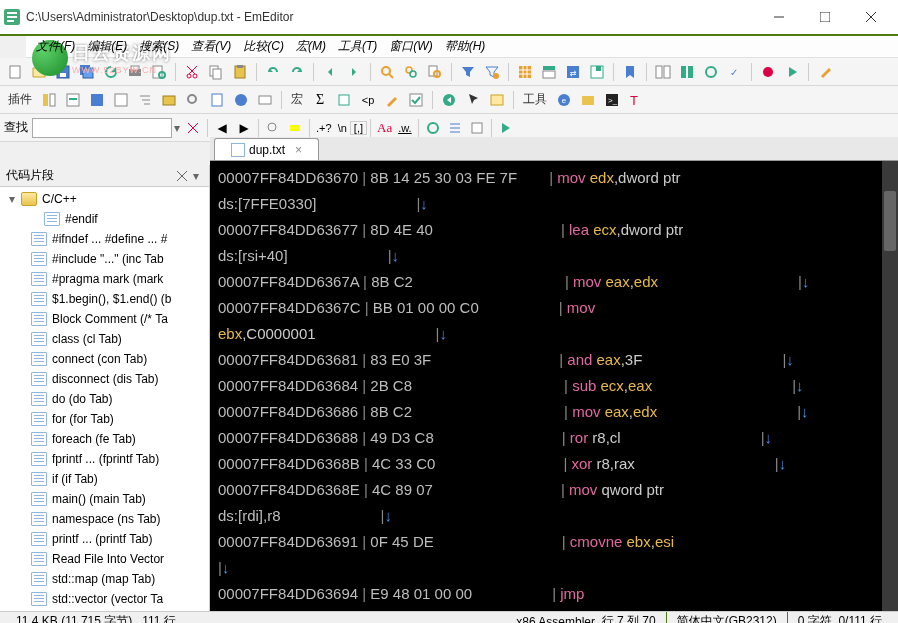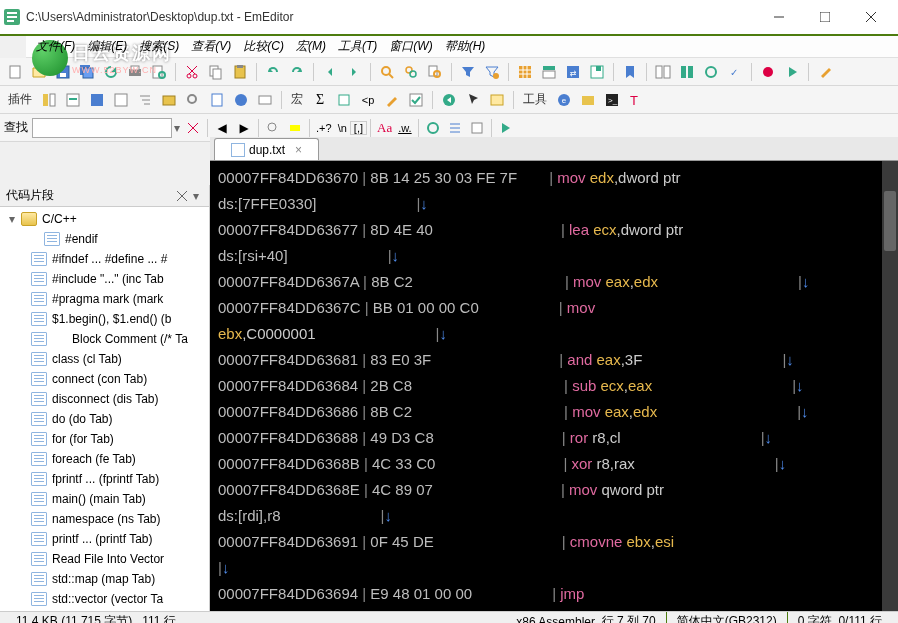--- a/index.html
+++ b/index.html
@@ -510,21 +510,21 @@
           <span class="txt">#include "..."  (inc Tab</span>
         </div>
         <div class="tree-row" style="padding-left: 28px;">
           <span class="ficon snip"></span>
           <span class="txt">#pragma mark  (mark</span>
         </div>
         <div class="tree-row" style="padding-left: 28px;">
           <span class="ficon snip"></span>
           <span class="txt">$1.begin(), $1.end()  (b</span>
         </div>
-        <div class="tree-row" style="padding-left: 28px; gap: 20px;">
+        <div class="tree-row" style="padding-left: 28px;">
           <span class="ficon snip"></span>
           <span class="txt">Block Comment  (/* Ta</span>
         </div>
         <div class="tree-row" style="padding-left: 28px;">
           <span class="ficon snip"></span>
           <span class="txt">class   (cl Tab)</span>
         </div>
         <div class="tree-row" style="padding-left: 28px;">
           <span class="ficon snip"></span>
           <span class="txt">connect  (con Tab)</span>
@@ -541,20 +541,24 @@
           <span class="ficon snip"></span>
           <span class="txt">for  (for Tab)</span>
         </div>
         <div class="tree-row" style="padding-left: 28px;">
           <span class="ficon snip"></span>
           <span class="txt">foreach  (fe Tab)</span>
         </div>
         <div class="tree-row" style="padding-left: 28px;">
           <span class="ficon snip"></span>
           <span class="txt">fprintf ...  (fprintf Tab)</span>
+        </div>
+        <div class="tree-row" style="padding-left: 28px;">
+          <span class="ficon snip"></span>
+          <span class="txt">if  (if Tab)</span>
         </div>
         <div class="tree-row" style="padding-left: 28px;">
           <span class="ficon snip"></span>
           <span class="txt">main()  (main Tab)</span>
         </div>
         <div class="tree-row" style="padding-left: 28px;">
           <span class="ficon snip"></span>
           <span class="txt">namespace  (ns Tab)</span>
         </div>
         <div class="tree-row" style="padding-left: 28px;">

